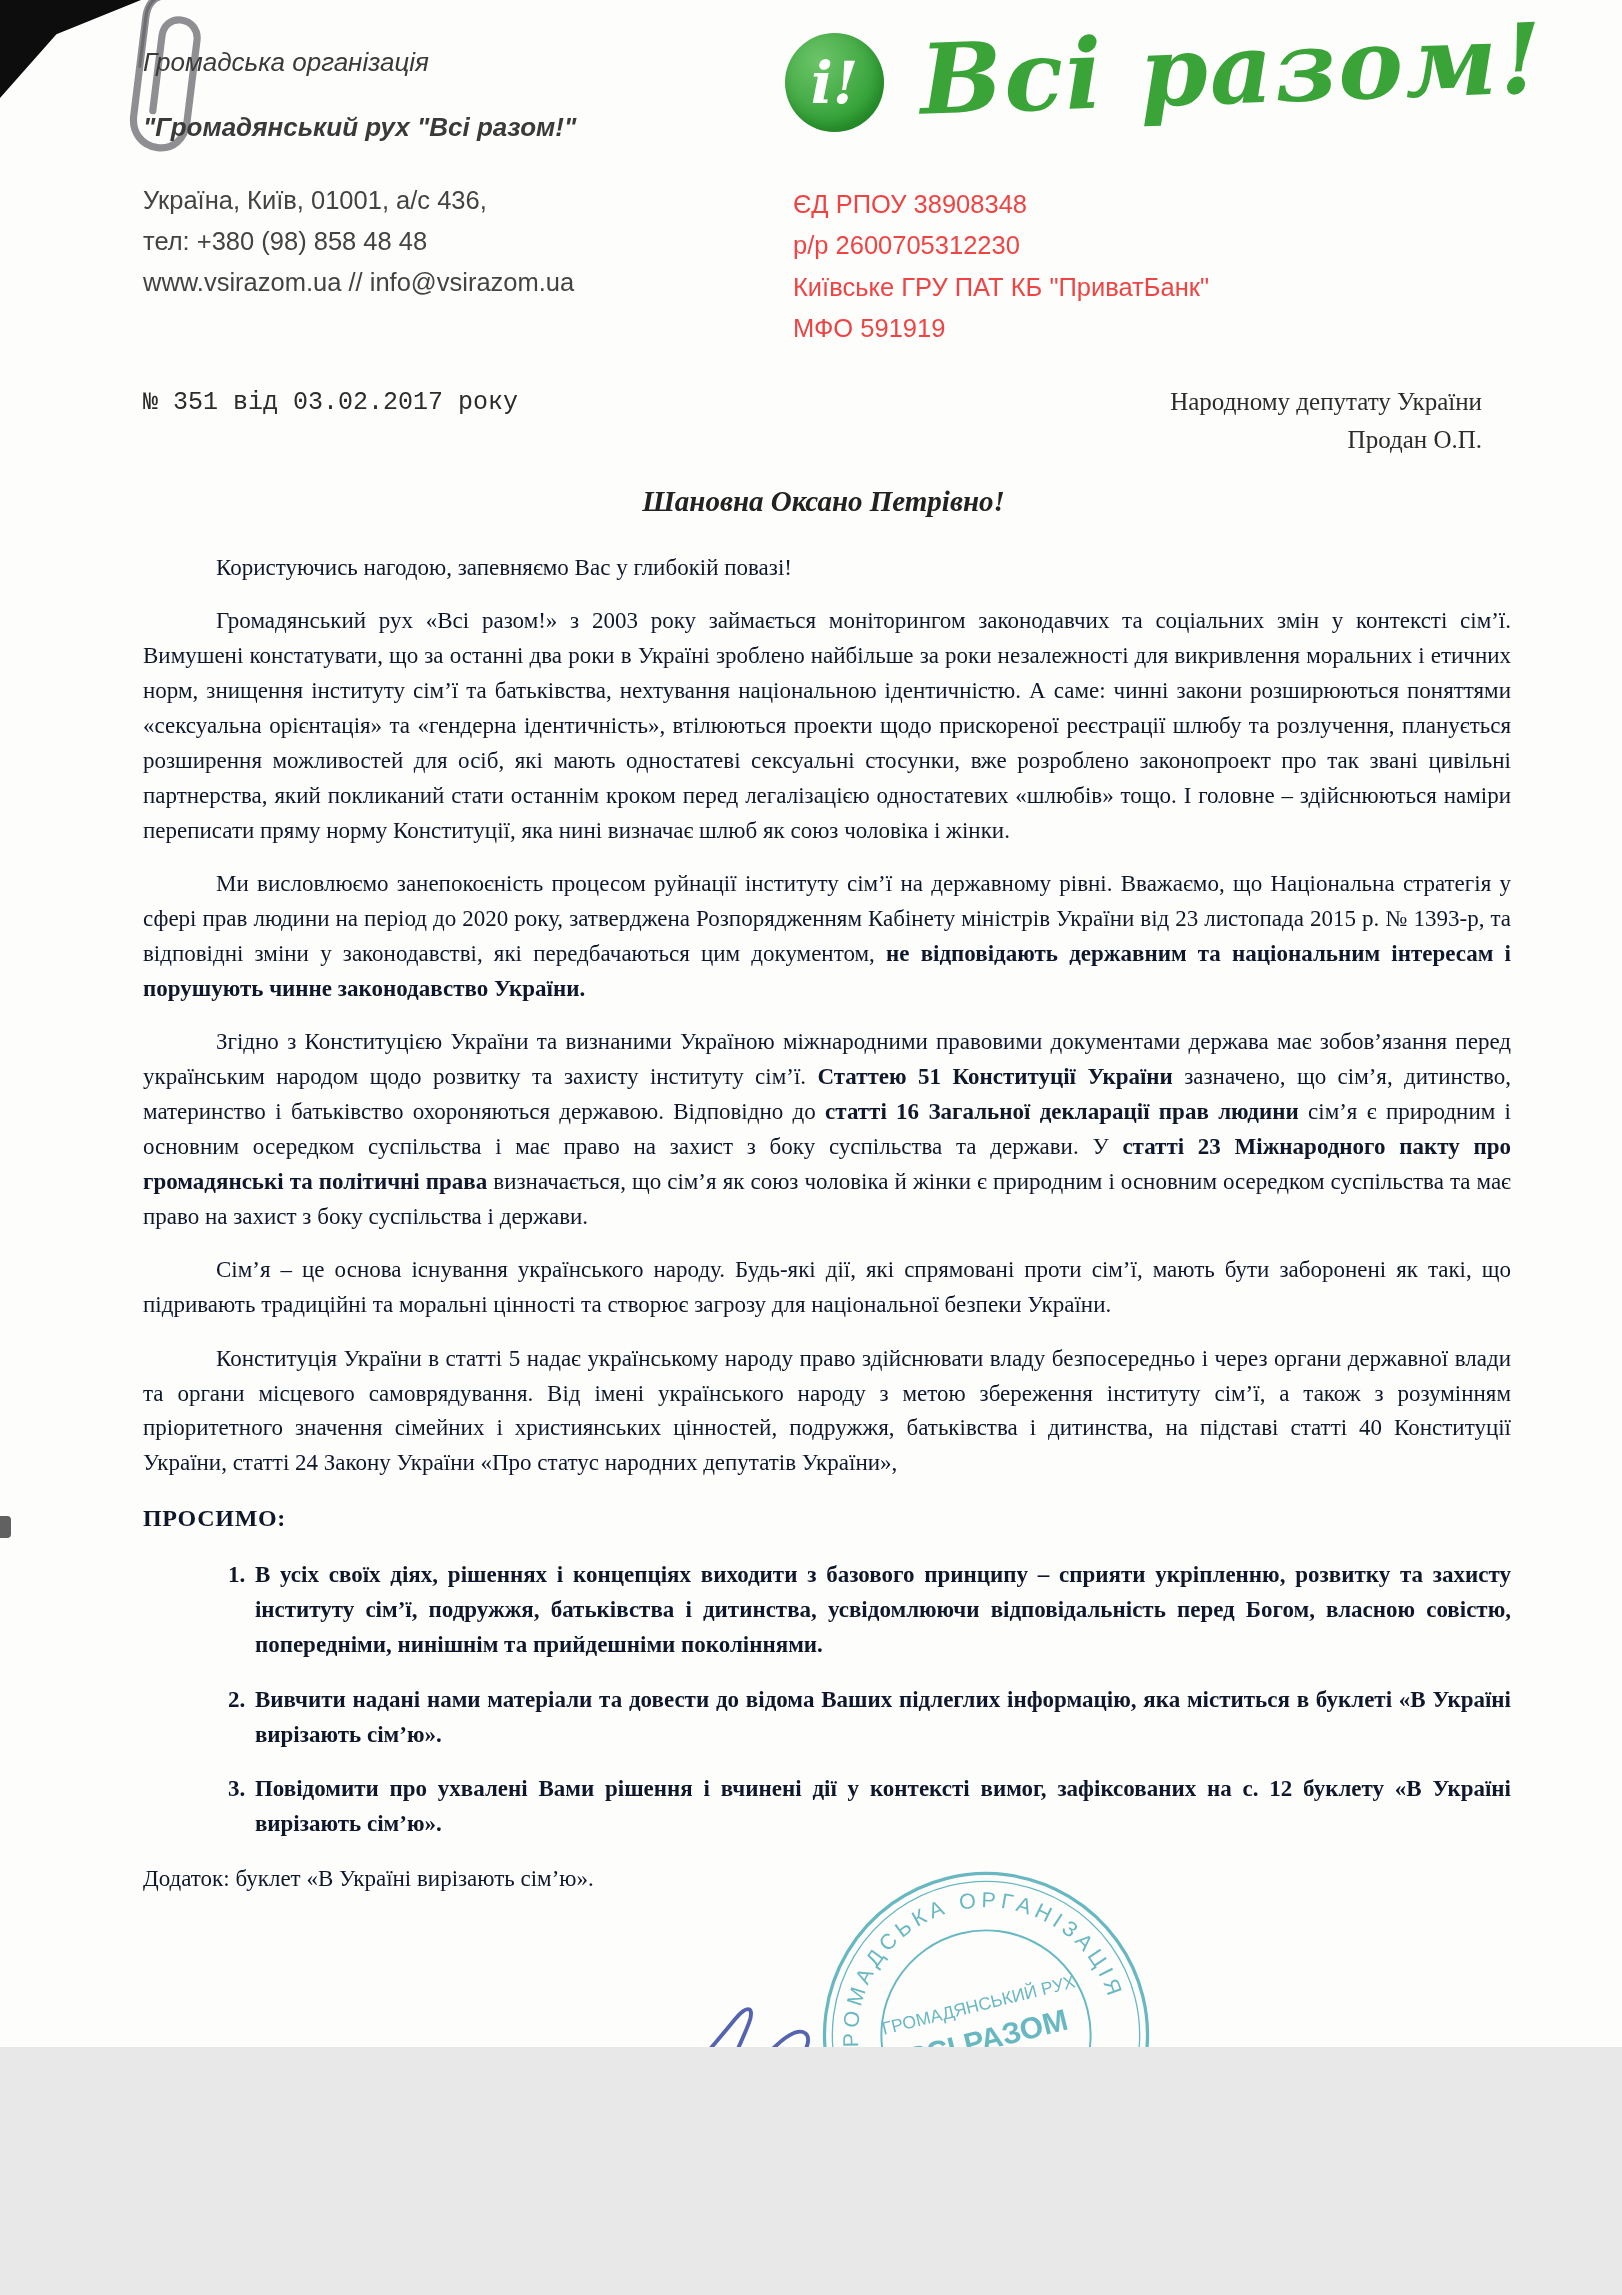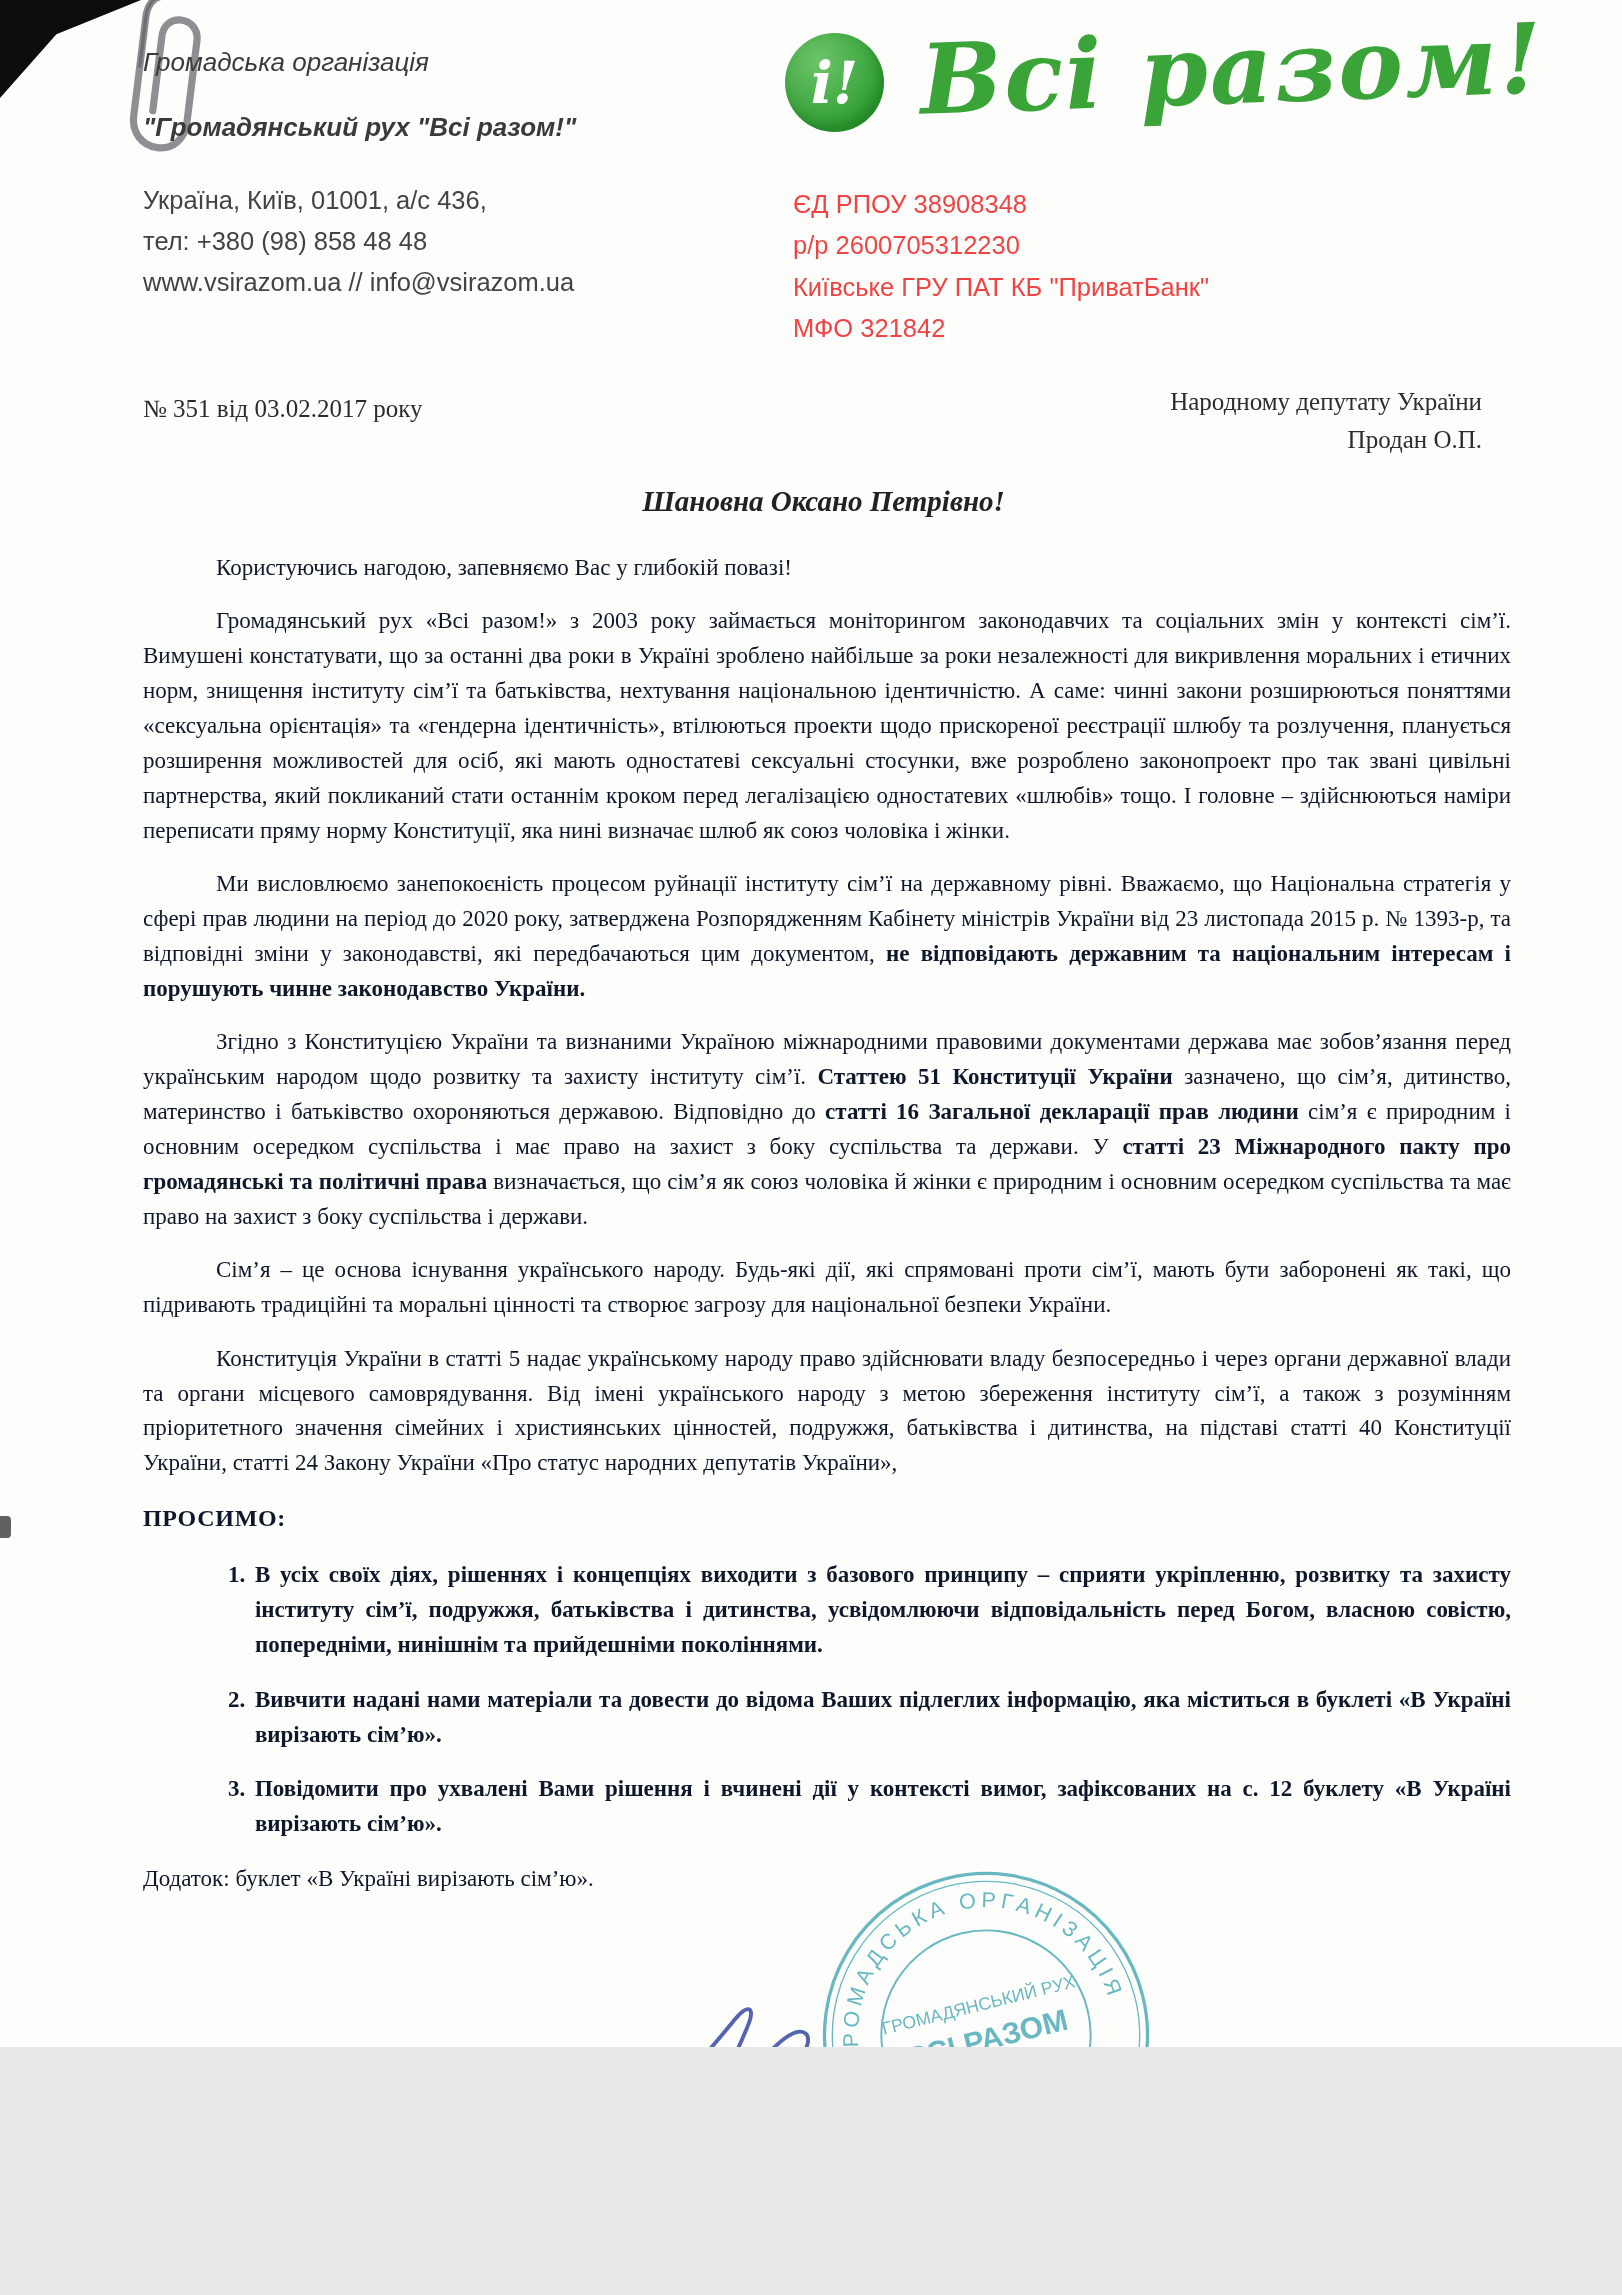--- a/index.html
+++ b/index.html
@@ -29,21 +29,21 @@
   .logo-word{margin-left:36px;margin-top:-11.8px;font-size:97px;line-height:1;
     color:#3ba439;font-style:italic;font-weight:bold;font-family:"DejaVu Serif",serif;
     transform:rotate(-2deg);letter-spacing:2px;white-space:nowrap;}
 
   .requisites{position:absolute;left:793px;top:184px;font-family:"Liberation Sans",sans-serif;
     font-size:25.5px;line-height:1.62;color:#ef4444;}
 
   
   .ref-row{position:absolute;left:143px;top:383px;width:1339px;display:flex;
     justify-content:space-between;align-items:flex-start;font-size:25px;color:#2c2c2c;}
-  .ref-number{margin-top:12px;}
+  .ref-number{margin-top:5px;font-family:Liberation Mono, monospace;}
   .recipient{text-align:right;line-height:1.5;}
   .recipient-name{font-weight:normal;}
 
   .salutation{position:absolute;left:12px;top:485px;width:1623px;text-align:center;
     font-weight:bold;font-style:italic;font-size:29px;color:#222;}
 
   
   .body-text{position:absolute;left:143px;top:551px;width:1368px;
     font-size:23px;line-height:1.52;text-align:justify;color:#0f172a;}
   .body-text p{margin:0 0 18.3px 0;text-indent:73px;}
@@ -90,21 +90,21 @@
     <div class="logo-circle">
       <span>і!</span>
     </div>
     <div class="logo-word">Всі разом!</div>
   </div>
 
   <div class="requisites">
     <div>ЄД РПОУ 38908348</div>
     <div>р/р 2600705312230</div>
     <div>Київське ГРУ ПАТ КБ "ПриватБанк"</div>
-    <div>МФО 321842</div>
+    <div>МФО 591919</div>
   </div>
 
   <div class="ref-row">
     <div class="ref-number">№ 351 від 03.02.2017 року</div>
     <div class="recipient">
       <div>Народному депутату України</div>
       <div class="recipient-name">Продан О.П.</div>
     </div>
   </div>
 

